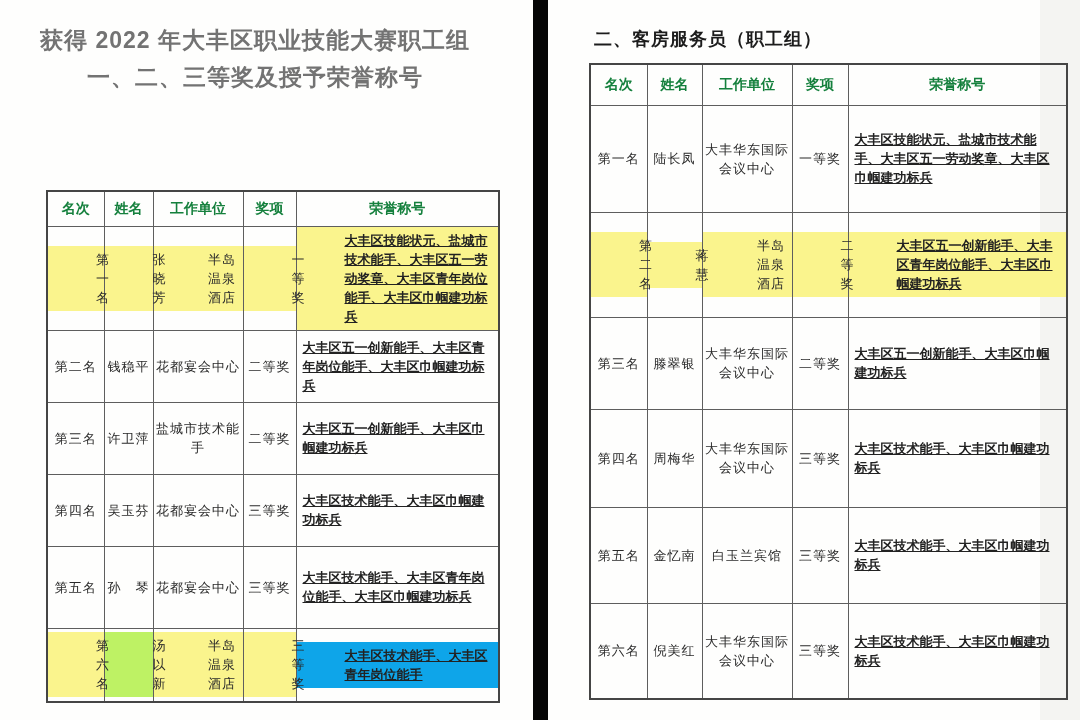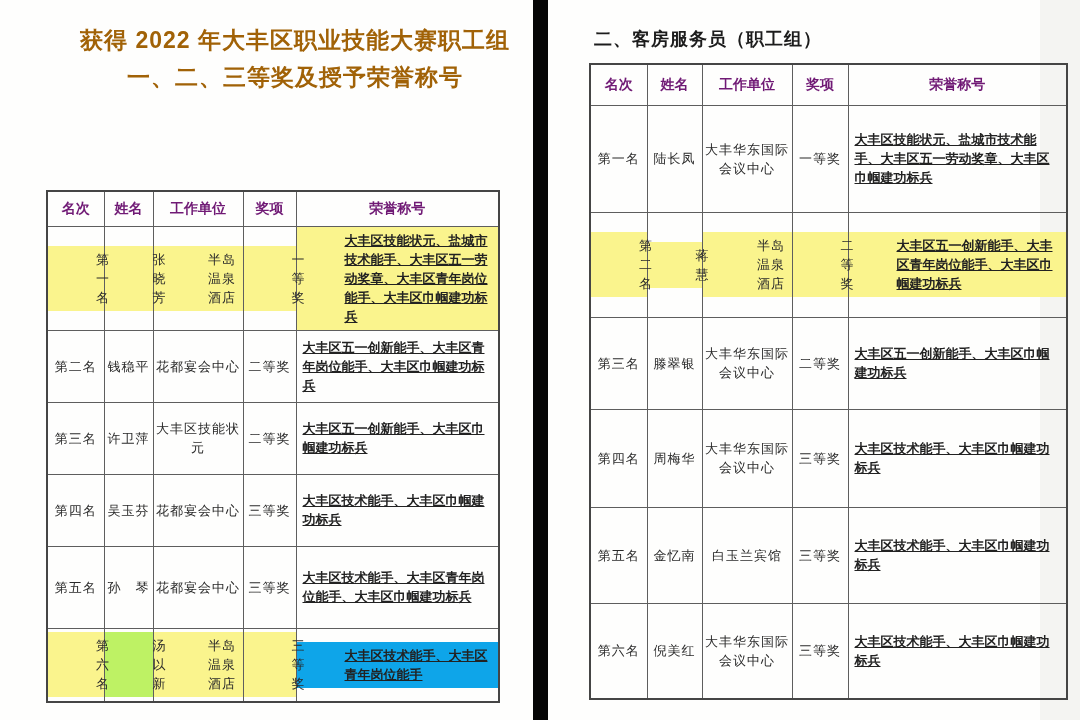--- a/index.html
+++ b/index.html
@@ -6,35 +6,35 @@
   html,body { width:1080px; height:720px; background:#ffffff; overflow:hidden;
               font-family:"Liberation Sans","DejaVu Sans",sans-serif; color:#262626; }
   .canvas { position:relative; width:1080px; height:720px; background:#f4f4f2; }
 
   .page { position:absolute; top:0; height:720px; background:#fefefd; }
   .page-left  { left:0;   width:533px; }
   .page-right { left:548px; width:492px; }
   .divider { position:absolute; top:0; left:533px; width:15px; height:720px; background:#060606; }
 
   .doc-title { position:absolute; top:22px; left:0; width:510px; text-align:center;
-               font-weight:bold; font-size:23px; line-height:37px; color:#a16207;
-               letter-spacing:1px;margin-left:40px; }
+               font-weight:bold; font-size:23px; line-height:37px; color:#737373;
+               letter-spacing:1px; }
   .section-heading { position:absolute; font-weight:bold; font-size:18px; color:#1c1c1c;
                      letter-spacing:1px; }
   .page-left  .section-heading { top:146px; left:38px; }
   .page-right .section-heading { top:27px;  left:46px; }
 
   table { border-collapse:collapse; table-layout:fixed; position:absolute;
           background:transparent; }
   #table-left  { top:190px; left:46px; width:452px; }
   #table-right { top:63px;  left:41px; width:477px; }
 
   th, td { border:1px solid #5e5e5e; padding:0; vertical-align:middle; }
   table { border:2px solid #454545; }
-  th { font-size:14px; font-weight:bold; color:#701a75; text-align:center; }
+  th { font-size:14px; font-weight:bold; color:#15803d; text-align:center; }
   #table-left  thead tr { height:35px; }
   #table-right thead tr { height:41px; }
 
   #table-left col:nth-child(1){width:57px;} #table-left col:nth-child(2){width:49px;}
   #table-left col:nth-child(3){width:90px;} #table-left col:nth-child(4){width:53px;}
   #table-left col:nth-child(5){width:203px;}
   #table-right col:nth-child(1){width:57px;} #table-right col:nth-child(2){width:55px;}
   #table-right col:nth-child(3){width:90px;} #table-right col:nth-child(4){width:56px;}
   #table-right col:nth-child(5){width:219px;}
 
@@ -123,21 +123,21 @@
             </td>
           </tr>
           <tr class="">
             <td>
               <div class="band c">第三名</div>
             </td>
             <td>
               <div class="band c">许卫萍</div>
             </td>
             <td>
-              <div class="band c">大丰区技能状元</div>
+              <div class="band c">盐城市技术能手</div>
             </td>
             <td>
               <div class="band c">二等奖</div>
             </td>
             <td>
               <div class="band h">大丰区五一创新能手、大丰区巾帼建功标兵</div>
             </td>
           </tr>
           <tr class="">
             <td>

